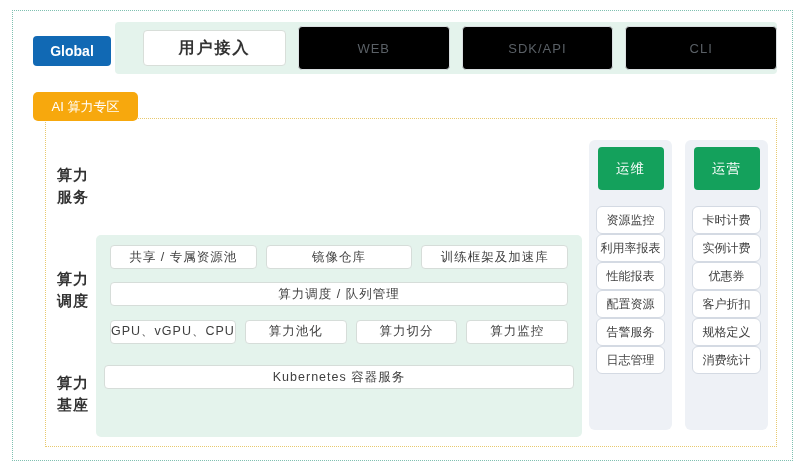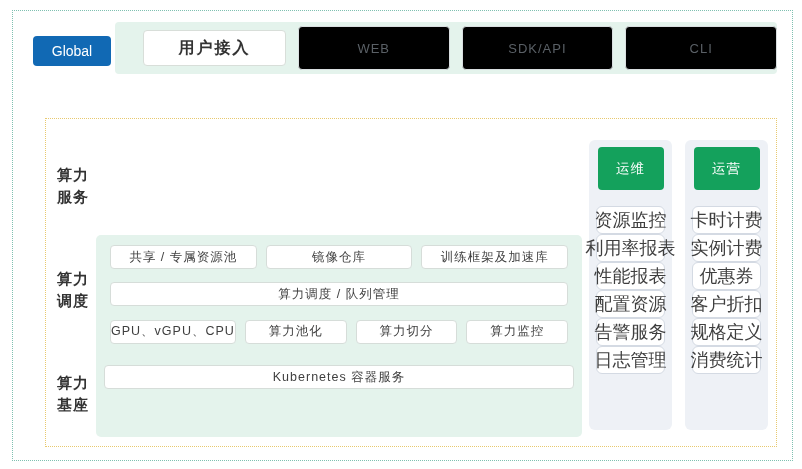--- a/index.html
+++ b/index.html
@@ -19,21 +19,21 @@
   *{margin:0;padding:0;box-sizing:border-box;}
   html,body{background:#ffffff;}
   body{font-family:"Liberation Sans","DejaVu Sans",sans-serif;}
   .stage{position:relative;width:802px;height:469px;background:#ffffff;overflow:hidden;}
 
   .outer-frame{position:absolute;left:12px;top:10px;width:781px;height:451px;
     border:1px dotted var(--outer-border);}
 
   .global-badge{position:absolute;left:33px;top:36px;width:78px;height:30px;
     background:var(--accent-blue);border-radius:4px;color:#fff;font-size:14px;
-    display:flex;align-items:center;justify-content:center;}
+    display:flex;align-items:center;justify-content:center;font-weight:bold;}
 
   .top-band{position:absolute;left:115px;top:22px;width:662px;height:52px;
     background:var(--mint);border-radius:4px;display:flex;align-items:center;
     padding-left:28px;gap:12px;}
   .access-box{width:145px;height:36px;background:#fff;border:1px solid #d8ded9;
     border-radius:4px;display:flex;align-items:center;justify-content:center;
     font-size:16px;font-weight:600;color:var(--text-dark);letter-spacing:2px;}
   .channel-box{width:154px;height:44px;background:#000000;border:1px solid #d9dee0;
     border-radius:4px;display:flex;align-items:center;justify-content:center;
     font-size:13px;color:var(--text-channel);letter-spacing:1px;}
@@ -64,36 +64,37 @@
   .side-col{position:absolute;top:140px;width:83px;height:290px;
     background:var(--gray-panel);border-radius:6px;display:flex;flex-direction:column;
     align-items:center;padding-top:7px;}
   .side-col.c0{left:589px;}
   .side-col.c1{left:685px;}
   .side-header{width:66px;height:43px;background:var(--accent-green);border-radius:4px;
     color:#fff;font-size:13.5px;display:flex;align-items:center;justify-content:center;
     margin-bottom:16px;letter-spacing:1px;}
   .side-item{width:69px;height:28px;background:#fff;border:1px solid var(--side-cell-border);
     border-radius:6px;display:flex;align-items:center;justify-content:center;
-    font-size:18px;color:var(--text-cell);white-space:nowrap;}
+    font-size:12px;color:var(--text-cell);white-space:nowrap;}
 </style>
 </head>
 <body>
 
 <div class="stage">
   <div class="outer-frame"></div>
 
   <div class="global-badge">Global</div>
 
   <div class="top-band">
     <div class="access-box">用户接入</div>
 
     <div style="display:contents"><div class="channel-box">WEB</div><div class="channel-box">SDK/API</div><div class="channel-box">CLI</div></div>
   </div>
 
+  <div class="ai-badge">AI 算力专区</div>
 
   <div class="ai-zone"></div>
 
   <div class="row-label l0">
       <div class="">算力</div>
       <div class="">服务</div>
     </div>
   <div class="row-label l1">
       <div class="">算力</div>
       <div class="">调度</div>

